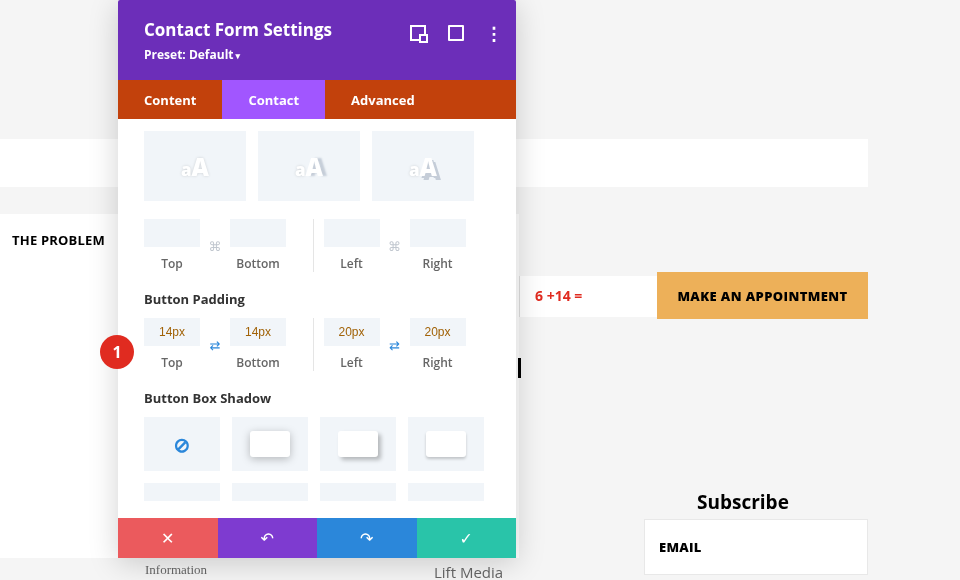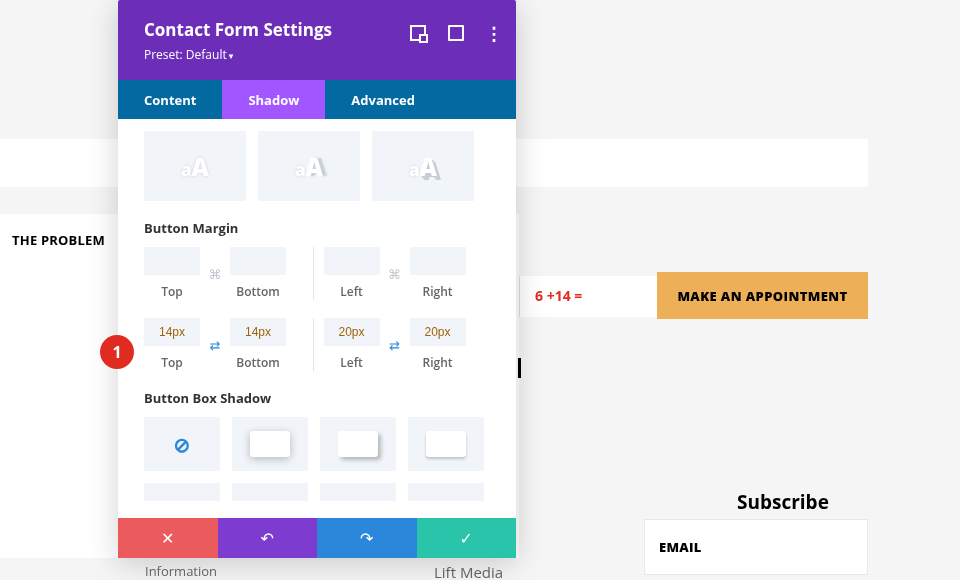--- a/index.html
+++ b/index.html
@@ -5,40 +5,40 @@
   * { box-sizing: border-box; margin: 0; padding: 0; }
   body { font-family: "Open Sans", -apple-system, Helvetica, Arial, sans-serif; background: #f5f5f5; width: 960px; height: 580px; overflow: hidden; position: relative; }
 
   
   .bg-stripe1 { position: absolute; top: 139px; left: 0; width: 868px; height: 48px; background: #fff; }
   .bg-stripe2 { position: absolute; top: 214px; left: 0; width: 519px; height: 344px; background: #fff; }
   .problem-label { position: absolute; top: 231px; left: 12px; font-size: 13px; font-weight: 700; color: #000; letter-spacing: .2px; }
   .captcha-line { position: absolute; top: 276px; left: 519px; width: 138px; height: 41px; background: #fff; border-left: 1px solid #ddd; }
   .captcha-q { position: absolute; top: 286px; left: 535px; font-size: 14px; font-weight: 700; color: #e02b20; }
   .make-appt { position: absolute; top: 272px; left: 657px; width: 211px; height: 47px; background: #edb059; color: #000; font-size: 13px; font-weight: 800; letter-spacing: .4px; display: flex; align-items: center; justify-content: center; cursor: pointer; }
-  .subscribe-h { position: absolute; top: 489px; left: 697px; font-size: 19px; font-weight: 700; color: #000; margin-left: 40px; }
+  .subscribe-h { position: absolute; top: 489px; left: 697px; font-size: 19px; font-weight: 700; color: #000; }
   .email-field { position: absolute; top: 519px; left: 644px; width: 224px; height: 56px; background: #fff; border: 1px solid #e8e8e8; display: flex; align-items: center; padding-left: 14px; font-size: 13px; font-weight: 800; color: #000; letter-spacing: .3px; }
-  .info-txt { position: absolute; top: 562px; left: 145px; font-size: 13px; color: #666; }
+  .info-txt { position: absolute; top: 562px; left: 145px; font-size: 13px; color: #666; font-family: Liberation Serif, serif; }
   .lift-txt { position: absolute; top: 562px; left: 434px; font-size: 15px; color: #666; }
   .cursor-bar { position: absolute; top: 358px; left: 518px; width: 3px; height: 20px; background: #000; }
 
   
   .modal { position: absolute; top: 0; left: 118px; width: 398px; height: 558px; background: #fff; box-shadow: 0 5px 30px rgba(0,0,0,.18); z-index: 10; border-radius: 2px 2px 0 0; overflow: hidden; }
   .m-head { background: #6c2eb9; color: #fff; height: 80px; padding: 18px 20px 0 26px; position: relative; }
   .m-title { font-size: 17px; font-weight: 700; }
-  .m-preset { font-size: 12px; font-weight: 400; margin-top: 5px; cursor: pointer; }
+  .m-preset { font-size: 12px; font-weight: 700; margin-top: 5px; cursor: pointer; }
   .m-preset::after { content: "▾"; font-size: 9px; margin-left: 2px; }
   .m-head-icons { position: absolute; top: 25px; right: 14px; display: flex; gap: 22px; }
   .m-head-icons span { width: 16px; height: 16px; display: flex; align-items: center; justify-content: center; cursor: pointer; }
   .ico-resp { border: 2px solid #fff; width: 11px; height: 11px; position: relative; }
   .ico-resp::after { content: ""; position: absolute; width: 5px; height: 5px; border: 2px solid #fff; background: #6c2eb9; right: -4px; bottom: -4px; }
   .ico-phone { border: 2px solid #fff; width: 8px; height: 12px; border-radius: 1px; }
   .ico-more::before { content: "⋮"; color: #fff; font-size: 18px; font-weight: 700; }
 
-  .m-tabs { background: #0369a1; display: flex; height: 39px; }
+  .m-tabs { background: #c2410c; display: flex; height: 39px; }
   .m-tab { flex: 0 0 auto; padding: 0 26px; display: flex; align-items: center; font-size: 13px; font-weight: 700; color: #fff; cursor: pointer; }
   .m-tab.active { background: #a156ff; }
 
   .m-body { padding: 12px 26px 0; height: 454px; overflow: hidden; }
 
   .aa-row { display: flex; gap: 12px; margin-bottom: 18px; }
   .aa-card { width: 102px; height: 70px; background: #f1f5f9; display: flex; align-items: center; justify-content: center; font-size: 24px; font-weight: 800; color: #fff; cursor: pointer; position: relative; }
   .aa-card span { text-shadow: 0 0 3px rgba(0,0,0,.15); }
   .aa-card span.s2 { text-shadow: 4px 0 2px #c5cdd8; }
   .aa-card span.s3 { text-shadow: 2px 2px 0 #c5cdd8, 4px 4px 0 #c5cdd8; }
@@ -101,38 +101,37 @@
           <span class="ico-resp"></span>
         </span>
       <span>
           <span class="ico-phone"></span>
         </span>
       <span class="ico-more"></span>
     </div>
   </div>
   <div class="m-tabs">
     <div class="m-tab">Content</div>
-    <div class="m-tab active">Shadow</div>
+    <div class="m-tab active">Contact</div>
     <div class="m-tab">Advanced</div>
   </div>
   <div class="m-body">
 
     <div class="aa-row">
       <div class="aa-card">
           <span><span class="sma">a</span>A</span>
         </div>
       <div class="aa-card">
           <span class="s2"><span class="sma">a</span>A</span>
         </div>
       <div class="aa-card">
           <span class="s3"><span class="sma">a</span>A</span>
         </div>
     </div>
 
-    <div class="sect-label">Button Margin</div>
     <div class="quad">
       <div class="quad-half">
         <div class="quad-box">
           <input class="quad-input" value="" style="">
           <span class="quad-lbl">Top</span>
         </div>
         <div class="link-pill">
             <span class="link-ico inactive">⌘</span>
           </div>
         <div class="quad-box">
@@ -148,20 +147,21 @@
         <div class="link-pill">
             <span class="link-ico inactive">⌘</span>
           </div>
         <div class="quad-box">
           <input class="quad-input" value="" style="">
           <span class="quad-lbl">Right</span>
         </div>
       </div>
     </div>
 
+    <div class="sect-label">Button Padding</div>
     <div class="quad">
       <div class="quad-half">
         <div class="quad-box">
           <input class="quad-input" value="14px" style="">
           <span class="quad-lbl">Top</span>
         </div>
         <div class="link-pill">
             <span class="link-ico active">⇄</span>
           </div>
         <div class="quad-box">

